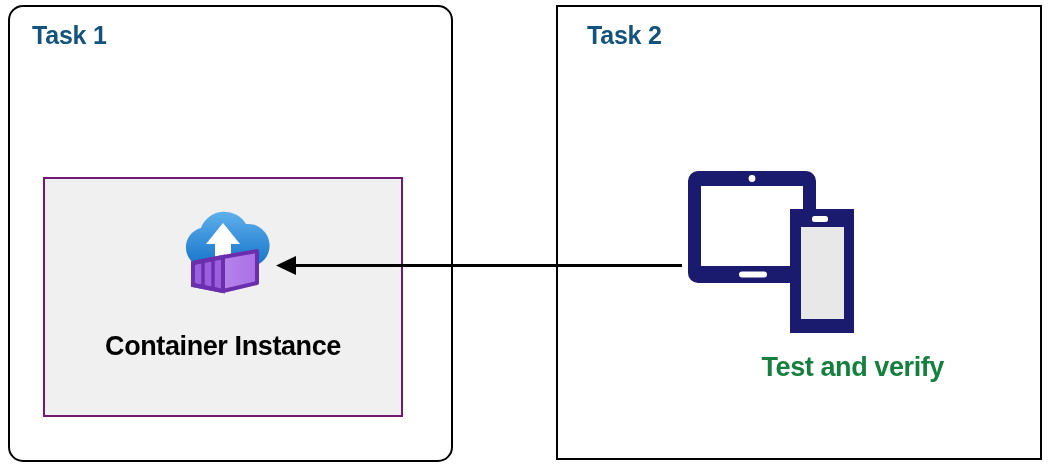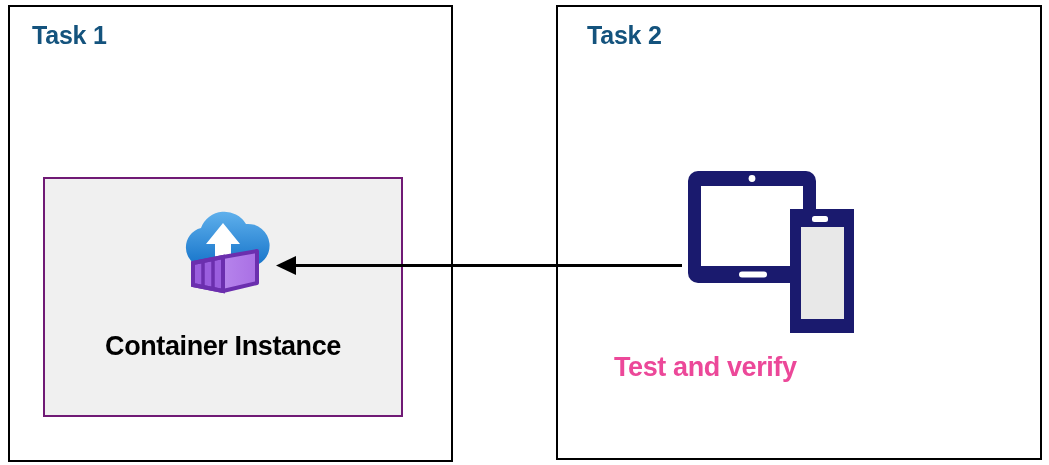--- a/index.html
+++ b/index.html
@@ -24,21 +24,21 @@
 
   
   .panel {
     position: absolute;
     background: #ffffff;
     border: 2px solid #000000;
     box-sizing: border-box;
   }
   #panel-task1 {
     left: 8px;  top: 5px;
-    width: 445px; height: 457px;
+    width: 445px; height: 457px; border-radius: 15px;
   }
   #panel-task2 {
     left: 556px; top: 5px;
     width: 486px; height: 455px;
   }
 
   .panel-title {
     position: absolute;
     color: #14537d;
     font-size: 25px;
@@ -106,24 +106,24 @@
     top: 158px;
     width: 186px;
     height: 172px;
     display: block;
   }
   #devices-label {
     position: absolute;
     left: 56px;
     top: 345px;
     width: 330px;
-    text-align: left;
+    text-align: right;
     font-size: 27px;
     font-weight: bold;
-    color: #ec4899;
+    color: #15803d;
     letter-spacing: -0.4px;
   }
 
   
   #flow-arrow {
     position: absolute;
     left: 270px;
     top: 250px;
     width: 420px;
     height: 32px;

